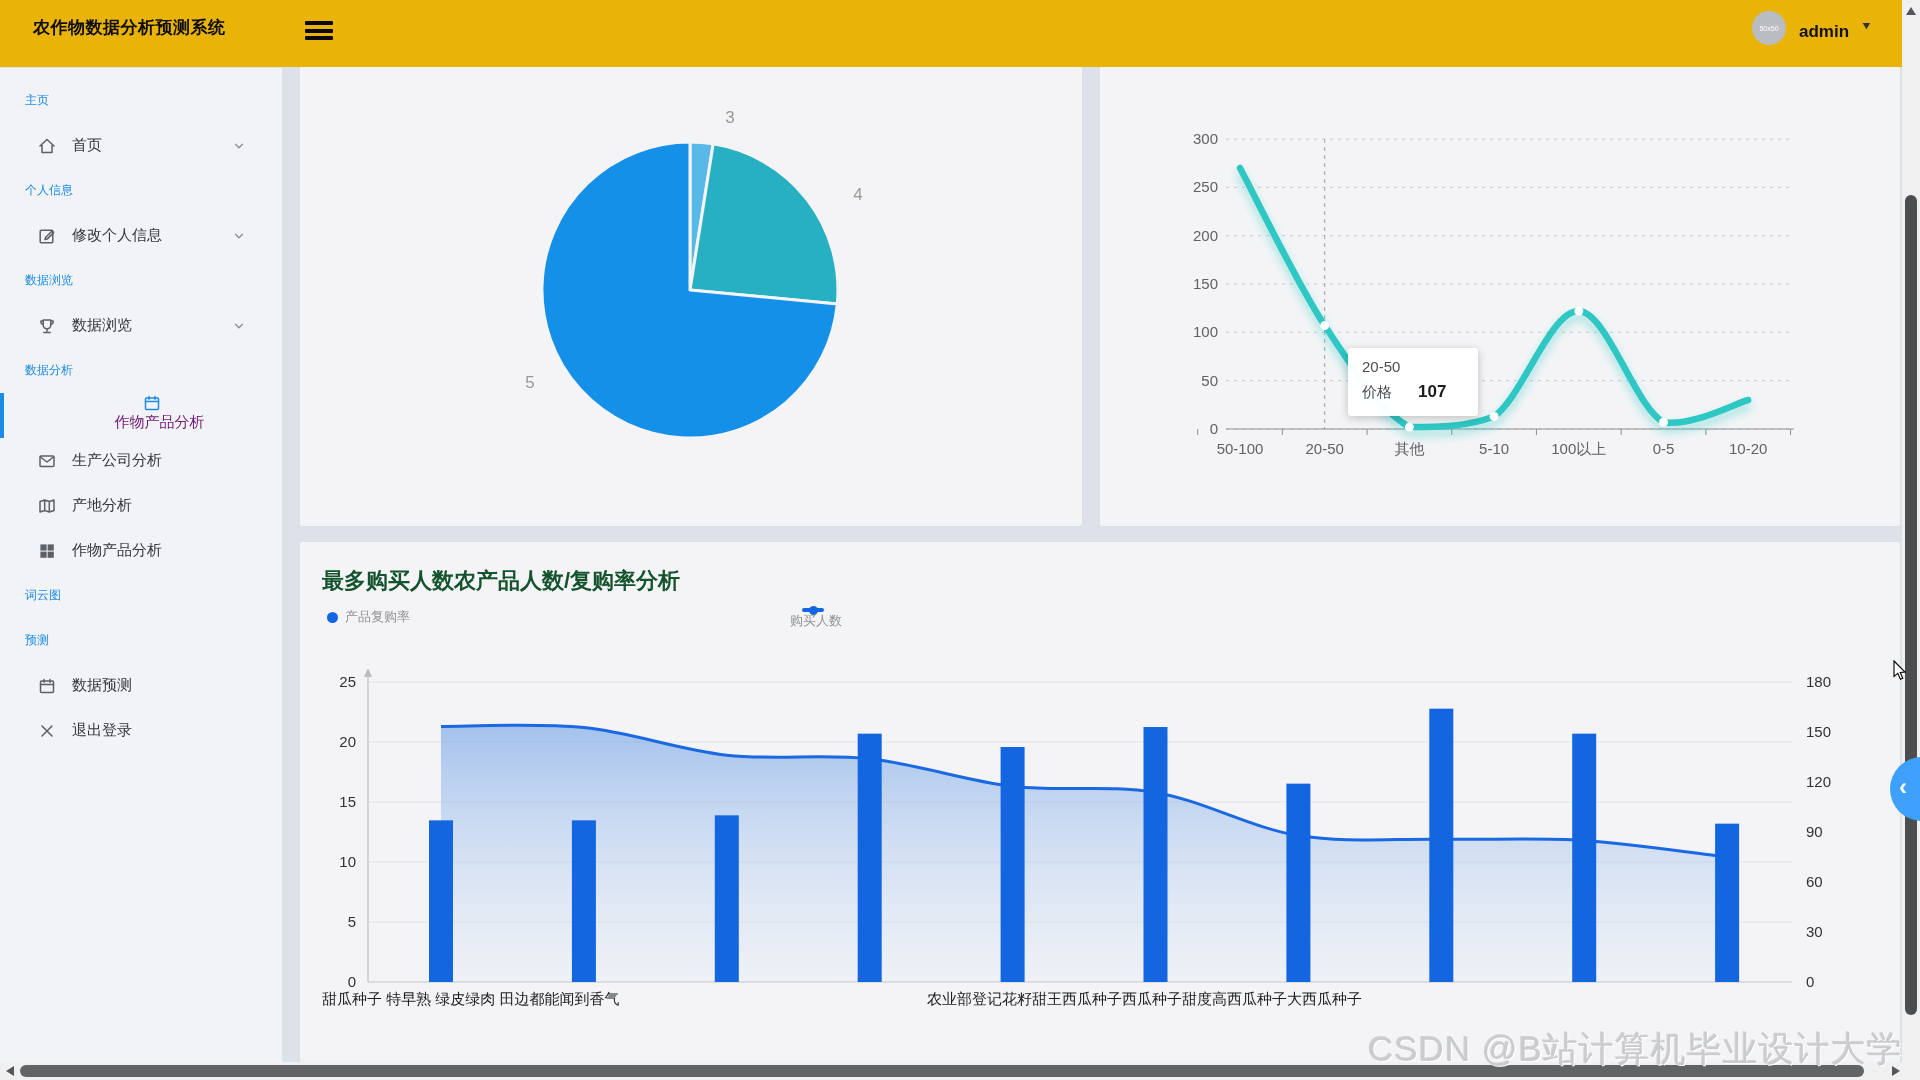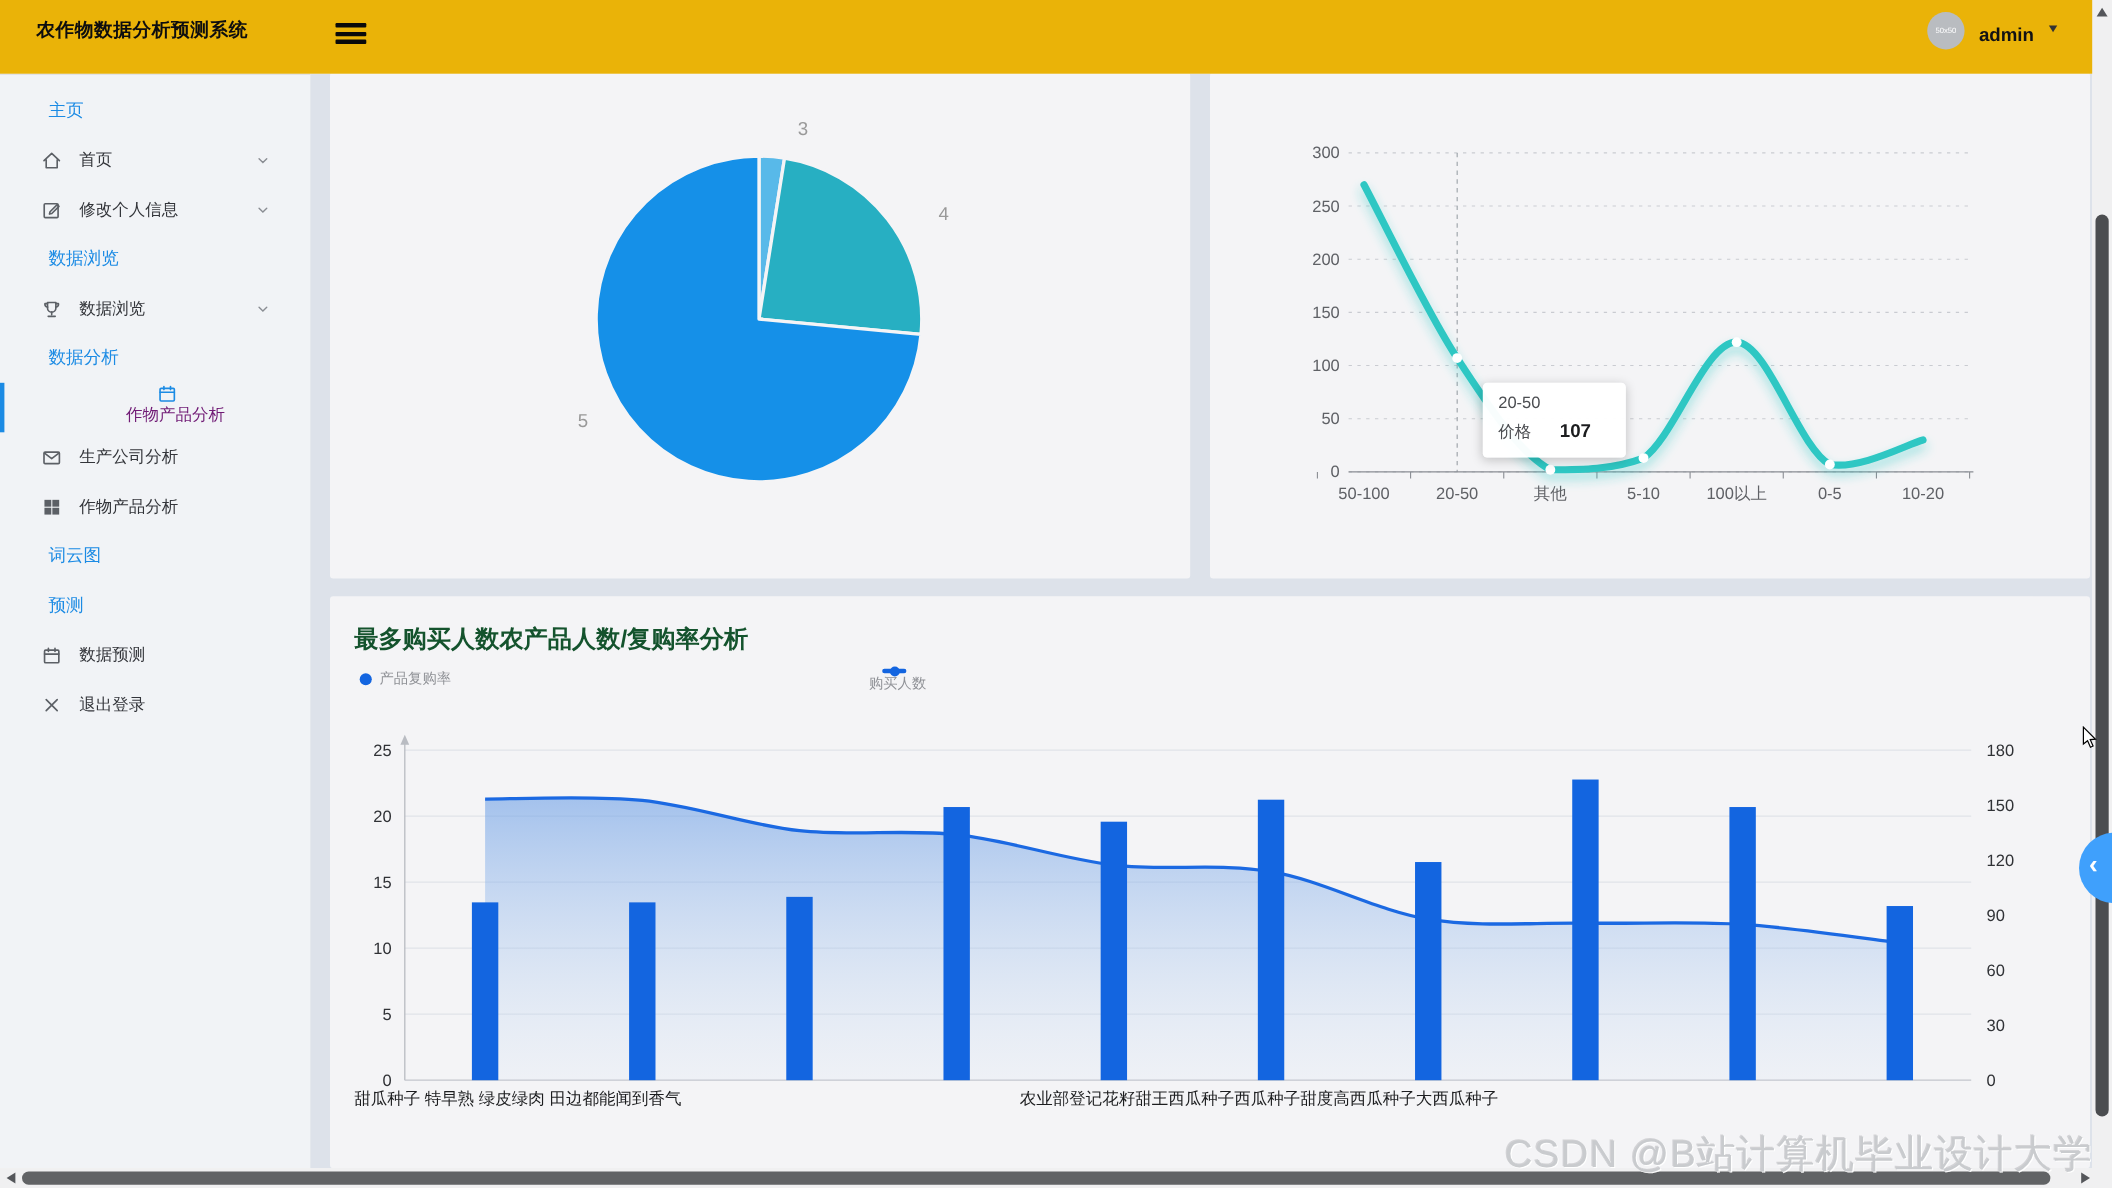--- a/index.html
+++ b/index.html
@@ -14,21 +14,21 @@
   .hamburger span{display:block;height:4.2px;background:#0a0a0a;margin-bottom:3.4px;border-radius:1px;}
   .avatar{position:absolute;left:1752px;top:11px;width:34px;height:34px;border-radius:50%;background:#b9bcc0;color:#fff;
           font-size:7px;display:flex;align-items:center;justify-content:center;}
   .admin{position:absolute;left:1799px;top:22px;font-size:17px;font-weight:bold;color:#121214;}
   .admin-chevron{position:absolute;left:1860px;top:18px;color:#333;font-size:13px;transform:scaleY(.8);}
 
   
   .sidebar{position:absolute;left:0;top:67px;width:282px;height:995px;background:#f1f3f6;border-top:1px solid #dcdee2;
            padding-top:10px;z-index:4;}
   .side-row{position:relative;height:45px;display:flex;align-items:center;}
-  .side-section{padding-left:44px;font-size:16px;color:#1c8be4;}
+  .side-section{padding-left:25px;font-size:12px;color:#1c8be4;}
   .side-item{padding-left:37px;font-size:15px;color:#33353a;cursor:pointer;}
   .side-item .mi{width:20px;height:20px;margin-right:15px;color:#5c6066;flex:0 0 auto;}
   .side-item .lbl{white-space:nowrap;}
   .side-item .chev{margin-left:auto;margin-right:36px;color:#8a8d93;}
   .side-item.active{color:#701a75;flex-direction:column;}
   .side-item.active .mi{color:#1c8be4;}
   .side-item.active::before{content:"";position:absolute;left:0;top:0;width:4px;height:45px;background:#1c8be4;}
 
   
   .content-bg{position:absolute;left:282px;top:67px;width:1620px;height:995px;background:#dde2ea;}
@@ -92,20 +92,21 @@
       <div class="side-row side-section">主页</div>
       <div class="side-row side-item">
         <svg class="mi" viewBox="0 0 20 20" fill="none" stroke="currentColor" stroke-width="1.5" stroke-linecap="round" stroke-linejoin="round">
           <path d="M3 10 L10 3.5 L17 10 M5 9 V16.5 H15 V9"></path>
         </svg>
         <span class="lbl">首页</span>
         <svg class="chev" width="14" height="14" viewBox="0 0 20 20" fill="none" stroke="currentColor" stroke-width="1.8" stroke-linecap="round">
           <path d="M5 7.5 L10 12.5 L15 7.5"></path>
         </svg>
       </div>
+      <div class="side-row side-section">个人信息</div>
       <div class="side-row side-item">
         <svg class="mi" viewBox="0 0 20 20" fill="none" stroke="currentColor" stroke-width="1.5" stroke-linecap="round" stroke-linejoin="round">
           <rect x="3.2" y="4.2" width="12.6" height="12.6" rx="1"></rect>
           <path d="M8.5 11.5 L15 5 L16.6 6.6 L10.1 13.1 L8 13.6 Z"></path>
         </svg>
         <span class="lbl">修改个人信息</span>
         <svg class="chev" width="14" height="14" viewBox="0 0 20 20" fill="none" stroke="currentColor" stroke-width="1.8" stroke-linecap="round">
           <path d="M5 7.5 L10 12.5 L15 7.5"></path>
         </svg>
       </div>
@@ -127,20 +128,26 @@
           <path d="M3.5 8.6 H16.5 M7 3.4 V6.2 M13 3.4 V6.2"></path>
         </svg>
         <span class="lbl">作物产品分析</span>
       </div>
       <div class="side-row side-item">
         <svg class="mi" viewBox="0 0 20 20" fill="none" stroke="currentColor" stroke-width="1.5" stroke-linecap="round" stroke-linejoin="round">
           <rect x="3" y="5" width="14" height="10.5" rx="1"></rect>
           <path d="M3.5 6 L10 11 L16.5 6"></path>
         </svg>
         <span class="lbl">生产公司分析</span>
+      </div>
+      <div class="side-row side-item">
+        <svg class="mi" viewBox="0 0 20 20" fill="none" stroke="currentColor" stroke-width="1.5" stroke-linecap="round" stroke-linejoin="round">
+          <path d="M3 5.5 L7.7 4 L12.3 5.5 L17 4 V14.5 L12.3 16 L7.7 14.5 L3 16 Z M7.7 4 V14.5 M12.3 5.5 V16"></path>
+        </svg>
+        <span class="lbl">产地分析</span>
       </div>
       <div class="side-row side-item">
         <svg class="mi" viewBox="0 0 20 20" fill="none" stroke="currentColor" stroke-width="1.5" stroke-linecap="round" stroke-linejoin="round">
           <g fill="currentColor" stroke="none">
             <rect x="3.4" y="3.4" width="6.2" height="6.2"></rect>
             <rect x="10.6" y="3.4" width="6.2" height="6.2"></rect>
             <rect x="3.4" y="10.6" width="6.2" height="6.2"></rect>
             <rect x="10.6" y="10.6" width="6.2" height="6.2"></rect>
           </g>
         </svg>

